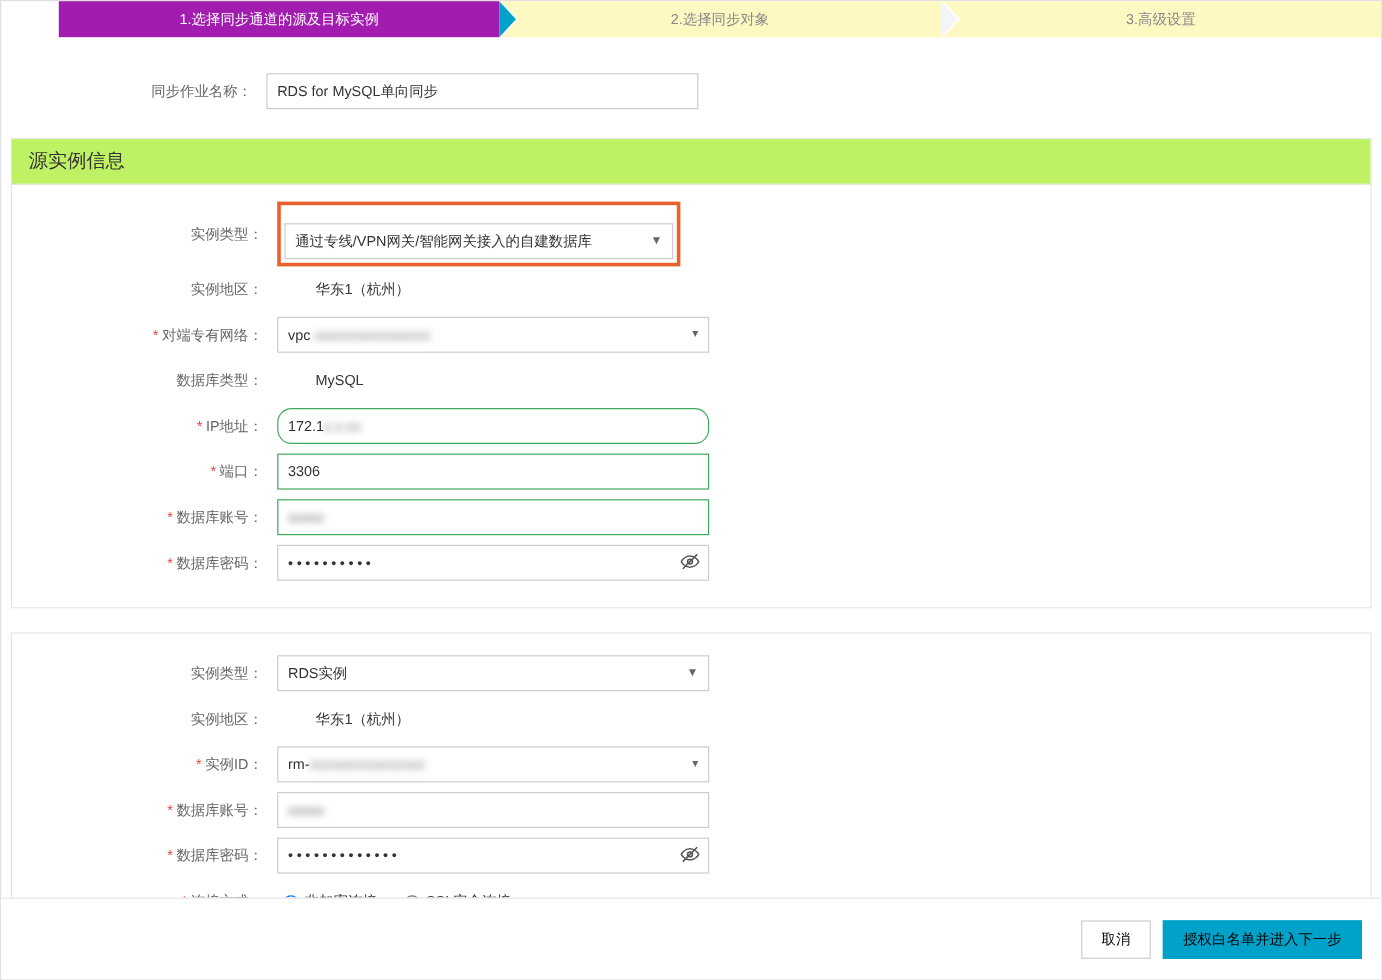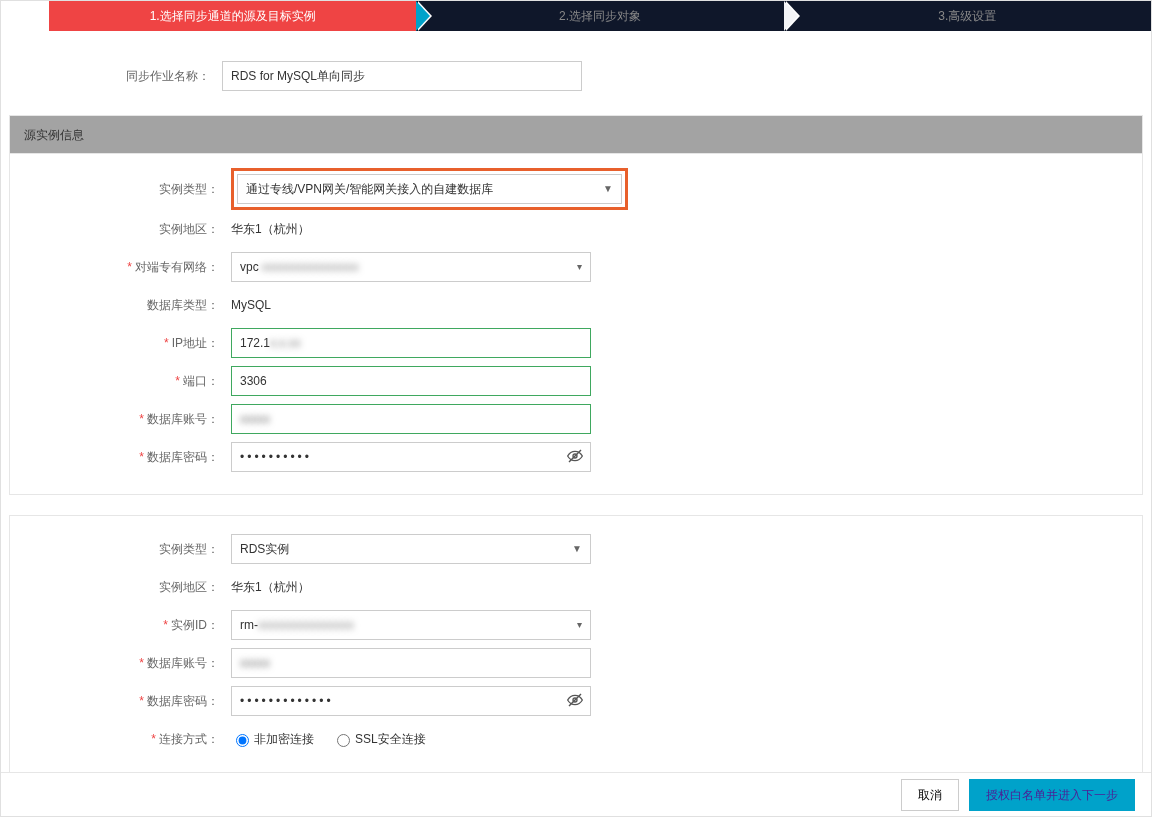--- a/index.html
+++ b/index.html
@@ -1,66 +1,66 @@
 <!DOCTYPE html>
 <html><head>
 <meta charset="utf-8">
 <style>
   * { box-sizing: border-box; }
   html, body { margin: 0; padding: 0; font-family: "Microsoft YaHei", "PingFang SC", Arial, sans-serif; font-size: 12px; color: #333; background: #fff; }
   .page { width: 1152px; height: 817px; border: 1px solid #e0e0e0; position: relative; }
 
   
   .steps { display: flex; height: 30px; line-height: 30px; font-size: 12px; color: #888; user-select: none; }
-  .step { flex: 1; position: relative; text-align: center; background: #0f172a; }
-  .step.active { background: #ef4444; color: #fff; margin-left: 48px; }
+  .step { flex: 1; position: relative; text-align: center; background: #fef9c3; }
+  .step.active { background: #a21caf; color: #fff; margin-left: 48px; }
   .step::after { content: ""; position: absolute; right: -14px; top: 0; width: 0; height: 0;
     border-top: 15px solid transparent; border-bottom: 15px solid transparent; border-left: 14px solid #f4f5f7; z-index: 2; }
   .step::before { content: ""; position: absolute; right: -16px; top: 0; width: 0; height: 0;
     border-top: 15px solid transparent; border-bottom: 15px solid transparent; border-left: 14px solid #fff; z-index: 1; }
   .step:last-child::after, .step:last-child::before { display: none; }
   .step.active::after { border-left-color: #00a2ca; }
 
   .body { padding: 20px 0 0 0; }
 
   .row { display: flex; align-items: center; min-height: 38px; }
   .lbl { width: 215px; text-align: right; padding-right: 6px; color: #666; font-size: 12px; }
   .lbl .req { color: #e44; margin-right: 3px; }
   .ctl { flex: 1; padding-left: 6px; display: flex; align-items: center; }
 
   .section { margin: 20px 8px 0 8px; border: 1px solid #e6e6e6; }
-  .section-hd { background: #a3a3a3; border-bottom: 1px solid #e6e6e6; padding: 0 14px; height: 38px; line-height: 38px; color: #333; font-size: 12px; }
+  .section-hd { background: #bef264; border-bottom: 1px solid #e6e6e6; padding: 0 14px; height: 38px; line-height: 38px; color: #333; font-size: 16px; }
   .section-bd { padding: 14px 0 18px 0; }
 
   .input, .select {
     height: 30px; line-height: 28px; border: 1px solid #ccc; padding: 0 8px; font-size: 12px;
     width: 360px; background: #fff; color: #333;
   }
   .select { padding-right: 24px; position: relative; cursor: pointer; display: flex; align-items: center; }
   .select .caret { position: absolute; right: 8px; top: 50%; transform: translateY(-50%); color: #666; font-size: 10px; }
   .input.valid, .valid { border-color: #3fa85f; }
   .input.pw { letter-spacing: 3px; font-family: Verdana, sans-serif; }
 
   .highlight-wrap { display: inline-block; border: 3px solid #e8602c; padding: 3px; }
-  .highlight-wrap .select { width: 385px; }
-
-  .static-val { color: #333; }
+  .highlight-wrap .select { width: 324px; margin-top: 12px; }
+
+  .static-val { color: #333; margin-left: 32px; }
 
   .eye { margin-left: -26px; width: 20px; text-align: center; color: #555; cursor: pointer; }
 
   .radio-group label { display: inline-flex; align-items: center; margin-right: 18px; cursor: pointer; }
   .radio-group input { margin-right: 5px; }
 
   .blur { color: transparent; text-shadow: 0 0 6px rgba(0,0,0,.5); }
   .blur-dark { color: transparent; text-shadow: 0 0 6px rgba(0,0,0,.6); }
 
-  .footer { position: absolute; left: 0; right: 0; bottom: 0; height: 44px; border-top: 1px solid #e6e6e6;
+  .footer { position: absolute; left: 0; right: 0; bottom: 0; height: 68px; border-top: 1px solid #e6e6e6;
     display: flex; justify-content: flex-end; align-items: center; padding: 0 16px; gap: 10px; background: #fff; }
   .btn { height: 32px; line-height: 30px; padding: 0 16px; font-size: 12px; border: 1px solid #ccc; background: #fff; cursor: pointer; }
-  .btn.primary { background: #00a2ca; border-color: #00a2ca; color: #4c1d95; }
+  .btn.primary { background: #00a2ca; border-color: #00a2ca; color: #000000; }
 
   .top-row { margin-top: 6px; }
 </style>
 </head>
 <body>
 
 <div class="page">
 
   <div class="steps">
     <div class="step active">1.选择同步通道的源及目标实例</div>
@@ -114,21 +114,21 @@
         <div class="row">
           <div class="lbl">数据库类型：</div>
           <div class="ctl">
               <span class="static-val">MySQL</span>
             </div>
         </div>
 
         <div class="row">
           <div class="lbl"><span class="req">*</span><span>IP地址：</span></div>
           <div class="ctl">
-            <div class="input valid" style="display:flex;align-items:flex-start;">
+            <div class="input valid" style="display:flex;align-items:flex-start;border-radius:12px;">
               <span>172.1</span>
                 <span class="blur">x.x.xx</span>
             </div>
           </div>
         </div>
 
         <div class="row">
           <div class="lbl"><span class="req">*</span><span>端口：</span></div>
           <div class="ctl">
               <input class="input valid" value="3306" style="">

